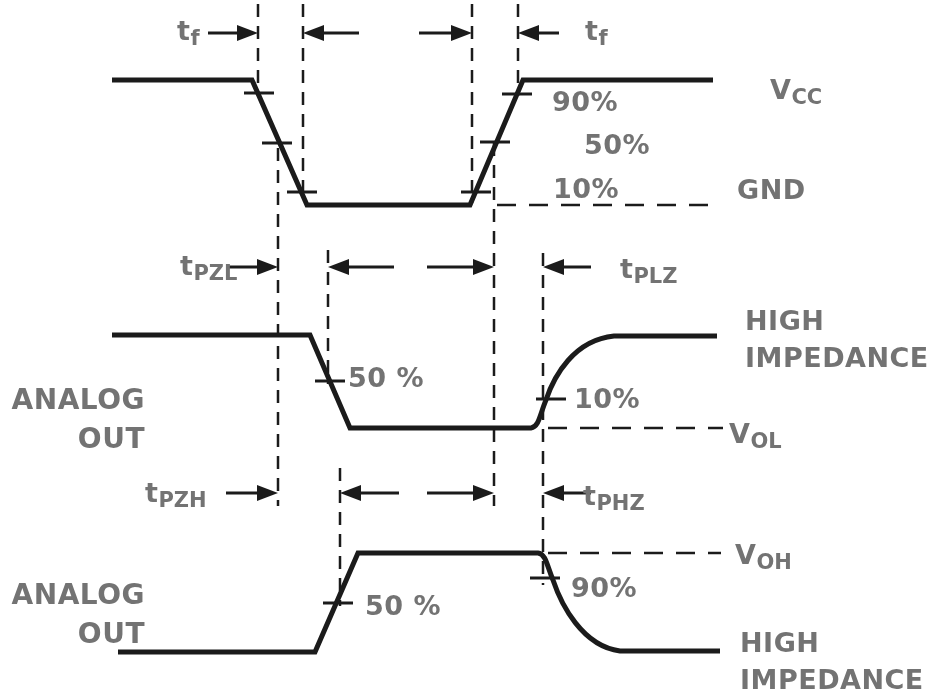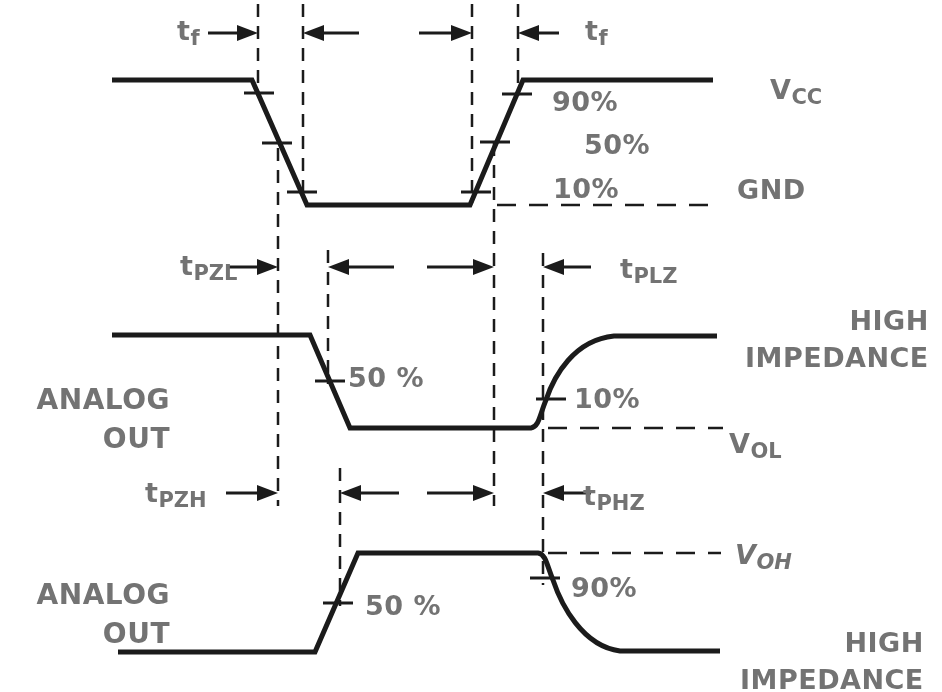--- a/index.html
+++ b/index.html
@@ -24,23 +24,23 @@
     white-space: nowrap;
     letter-spacing: 0.5px;
   }
   .lbl .sub {
     font-size: 21px;
     vertical-align: -5px;
     letter-spacing: 0;
   }
   .big { font-size: 28px; }
   .two-line span { display: block; }
-  .right-col { text-align: right; width: 145px; left: 0; margin-left: 25px; }
+  .right-col { text-align: right; width: 145px; left: 0; }
   .lh39 span { line-height: 39px; }
-  .lh37 span { line-height: 37px; text-align: right; }
+  .lh37 span { line-height: 37px; }
 </style>
 </head>
 <body>
 
 <div id="canvas">
 
   <svg id="wave-svg" width="942" height="692" viewBox="0 0 942 692">
 
     <g stroke="#1b1b1b" stroke-width="2.5" stroke-dasharray="13 9" fill="none">
       <line x1="258" y1="4" x2="258" y2="96"></line>
@@ -159,38 +159,38 @@
 
   <div class="lbl" style="left:574px; top:385px;">
     <span>10%</span>
   </div>
 
   <div class="lbl two-line lh37" style="left:745px; top:302px;">
     <span>HIGH</span>
     <span>IMPEDANCE</span>
   </div>
 
-  <div class="lbl" style="left:729px; top:430px;text-align:center;">
+  <div class="lbl" style="left:729px; top:420px;text-align:center;">
     <span>V</span><span class="sub">OL</span>
   </div>
 
   <div class="lbl big two-line right-col lh39" style="top:575px;">
     <span>ANALOG</span>
     <span>OUT</span>
   </div>
 
   <div class="lbl" style="left:145px; top:479px;">
     <span>t</span><span class="sub">PZH</span>
   </div>
 
   <div class="lbl" style="left:583px; top:482px;">
     <span>t</span><span class="sub">PHZ</span>
   </div>
 
-  <div class="lbl" style="left:735px; top:541px;font-style:italic;">
+  <div class="lbl" style="left:735px; top:541px;">
     <span>V</span><span class="sub">OH</span>
   </div>
 
   <div class="lbl" style="left:571px; top:574px;">
     <span>90%</span>
   </div>
 
   <div class="lbl" style="left:365px; top:592px;">
     <span>50 %</span>
   </div>

